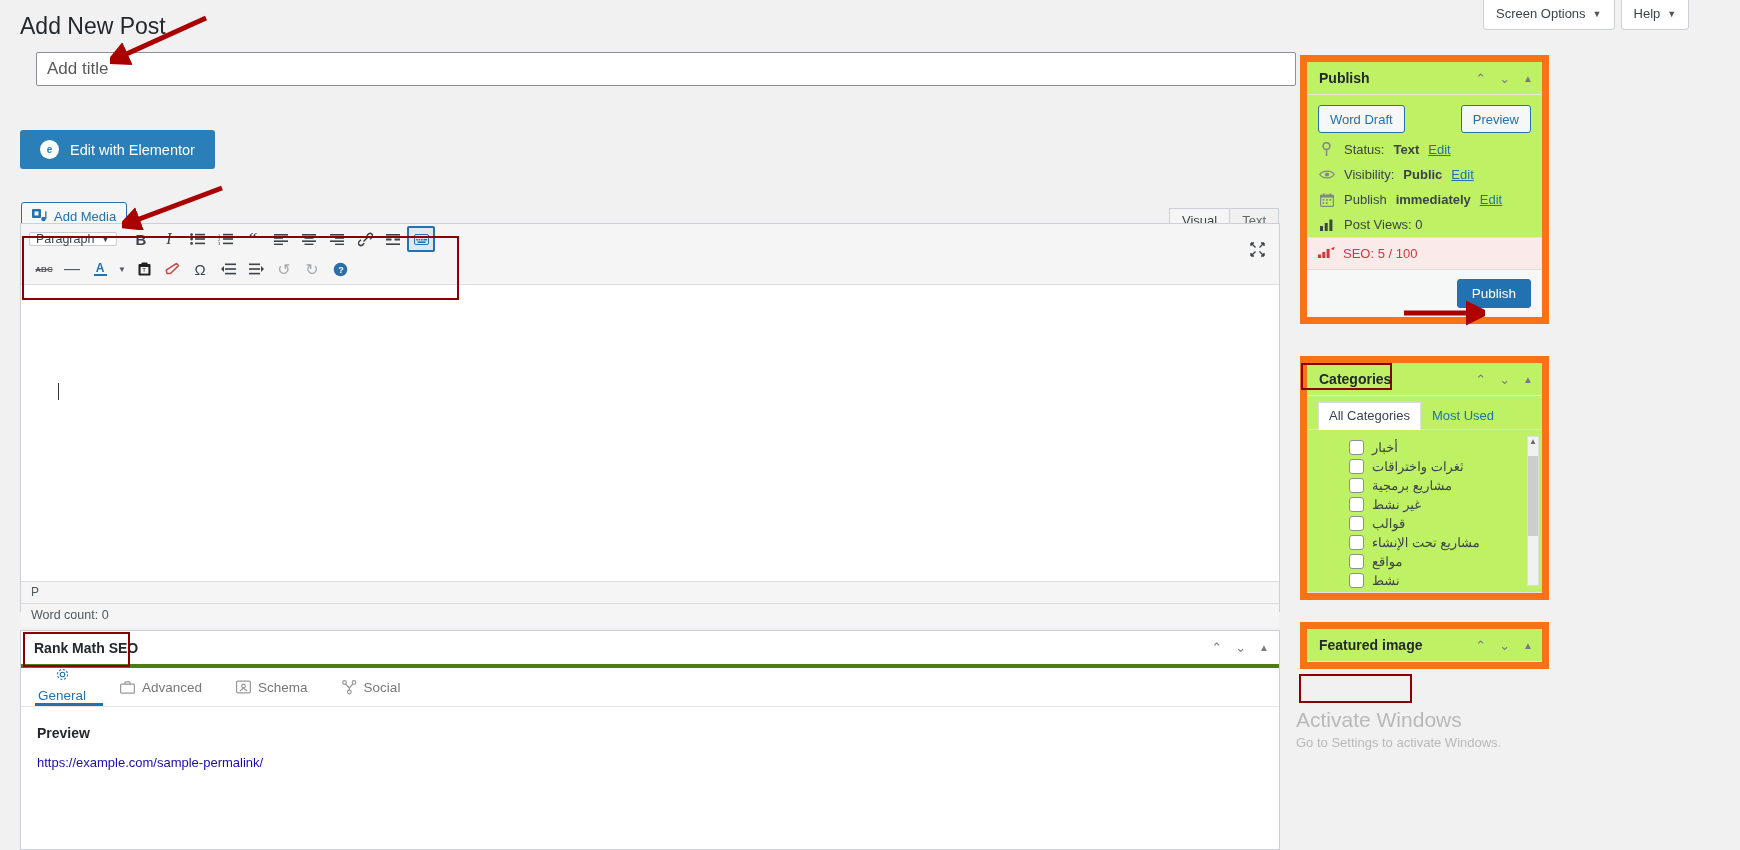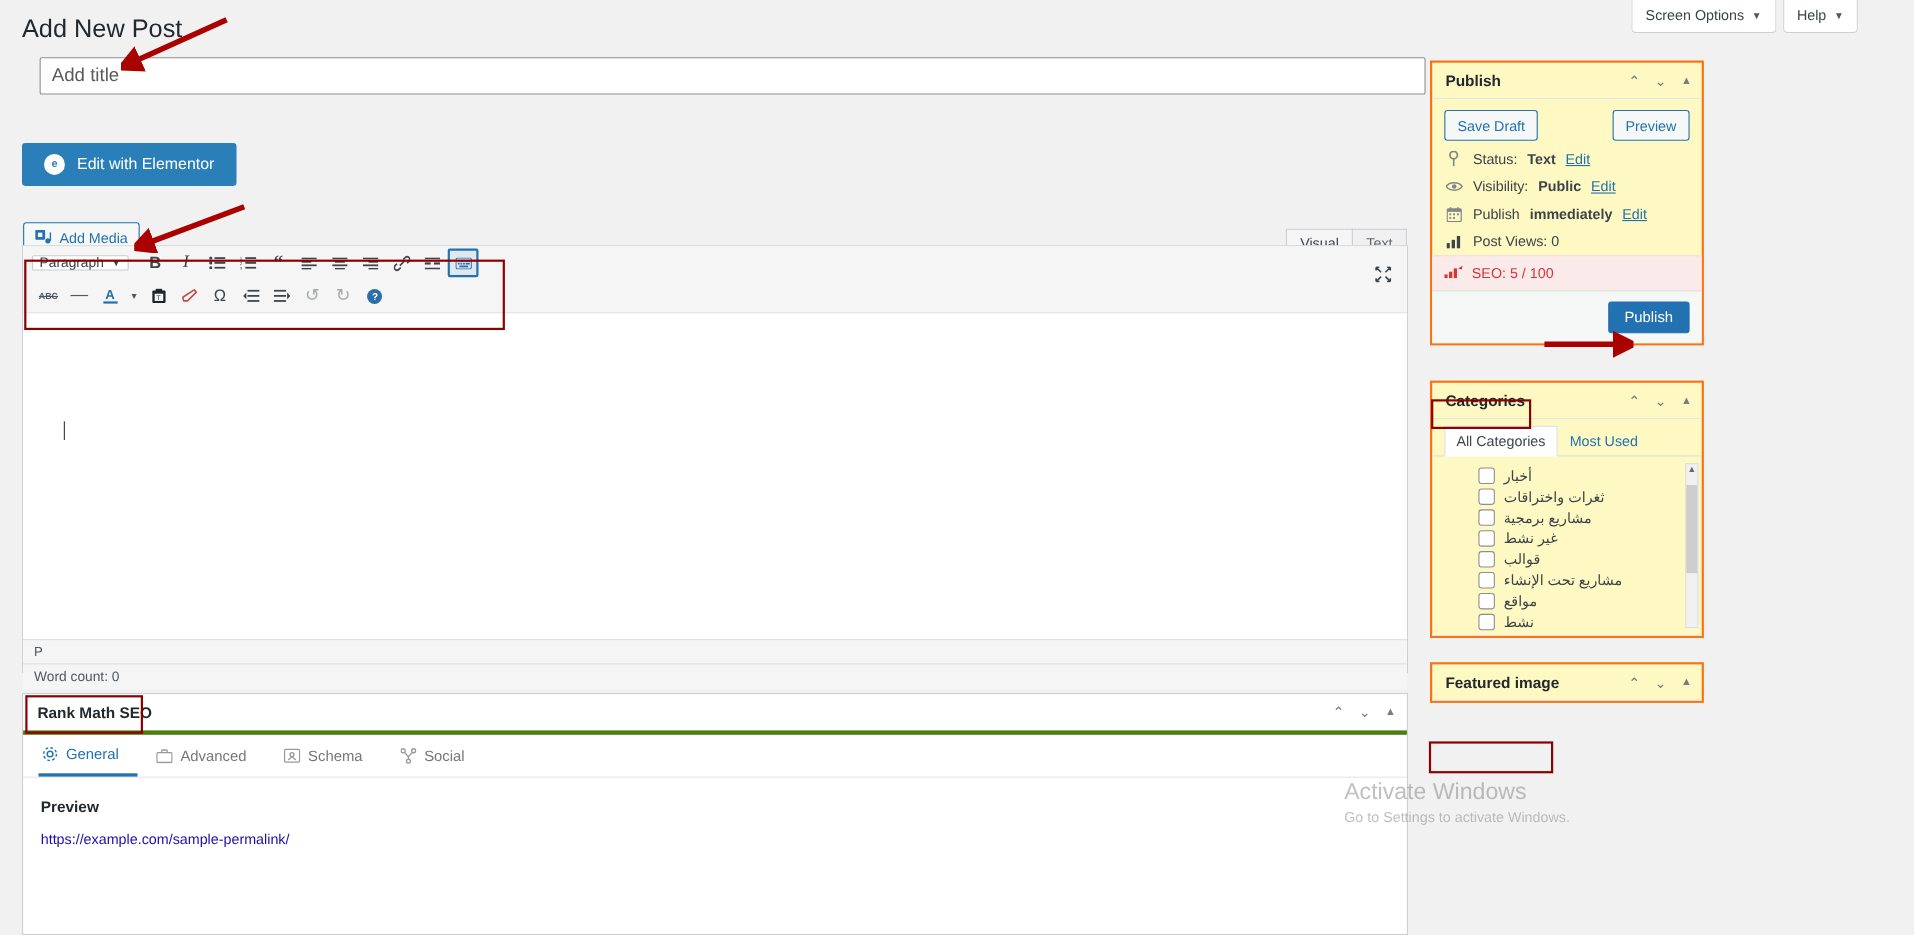--- a/index.html
+++ b/index.html
@@ -125,28 +125,28 @@
   }
   .rm-title { font-size:14px; font-weight:bold; color:#23282d; }
   .panel-ctrls { display:flex; align-items:center; gap:13px; color:#787c82; font-size:13px; }
   .ctrl-ic { cursor:pointer; }
   .rm-tabs { display:flex; gap:0px; padding:0 14px; border-bottom:1px solid #e5e5e5; height:39px; }
   .rm-tab {
     display:flex; align-items:center; gap:7px; font-size:13.5px; color:#777;
     padding:0 17px; height:38px; cursor:pointer;
   }
   .rm-tab:first-child { padding-left:3px; }
-  .rm-tab.active { color:#2271b1; border-bottom:3px solid #2271b1; }
+  .rm-tab.active { color:#2271b1; border-bottom:3px solid #2271b1;flex-direction:column; }
   .rm-body { padding:18px 16px; }
   .rm-prev-label { font-size:14px; font-weight:bold; color:#23282d; }
   .rm-prev-url { font-size:13px; color:#1a0dab; margin-top:14px; }
 
   
   .sidebar { position:absolute; left:1300px; top:55px; width:249px; }
-  .box { background:#fef9c3; border:2px solid #f97316; margin-bottom:20px; }
+  .box { background:#bef264; border:7px solid #f97316; margin-bottom:20px; }
   .box-head {
     height:33px; display:flex; align-items:center; justify-content:space-between;
     padding:0 9px 0 12px; border-bottom:1px solid #e5e5e5;
   }
   .box-title { font-size:14px; font-weight:bold; color:#23282d; }
   .pub-top {
     display:flex; align-items:center; justify-content:space-between;
     padding:10px 11px 4px 11px;
   }
   .btn-secondary {
@@ -203,21 +203,21 @@
   .cat-scroll .thumb { width:10px; height:80px; background:#cdcdcd; margin-top:10px; }
   .cat-scroll .sa { text-align:center; font-size:8px; color:#666; line-height:9px; }
   .add-cat { padding:8px 12px; font-size:13px; }
   .add-cat a { color:#2271b1; text-decoration:underline; cursor:pointer; }
 
   .fi-body { padding:12px; font-size:13px; }
   .fi-body a { color:#2271b1; text-decoration:underline; cursor:pointer; }
 
   
   .watermark {
-    position:absolute; left:1222px; top:708px; color:#8b8b8b; opacity:.55;
+    position:absolute; left:1296px; top:708px; color:#8b8b8b; opacity:.55;
     text-align:left; pointer-events:none; font-family:"Liberation Sans", sans-serif;
   }
   .wm1 { font-size:21px; }
   .wm2 { font-size:13px; margin-top:3px; }
 </style>
 </head>
 <body>
 
 <div class="viewport">
 
@@ -463,21 +463,21 @@
     <div class="box">
       <div class="box-head">
         <span class="box-title">Publish</span>
         <span class="panel-ctrls">
           <span class="ctrl-ic">⌃</span>
           <span class="ctrl-ic">⌄</span>
           <span class="ctrl-ic" style="font-size:10px">▲</span>
         </span>
       </div>
       <div class="pub-top">
-        <button class="btn-secondary">Save Draft</button>
+        <button class="btn-secondary">Word Draft</button>
         <button class="btn-secondary">Preview</button>
       </div>
 
       <div class="pub-row">
         <span class="ic">
           <svg width="11" height="15" viewBox="0 0 11 15">
               <circle cx="5.5" cy="4" r="3.4" fill="none" stroke="#82878c" stroke-width="1.6"></circle>
               <rect x="4.8" y="7" width="1.5" height="7" fill="#82878c"></rect>
             </svg>
         </span>

